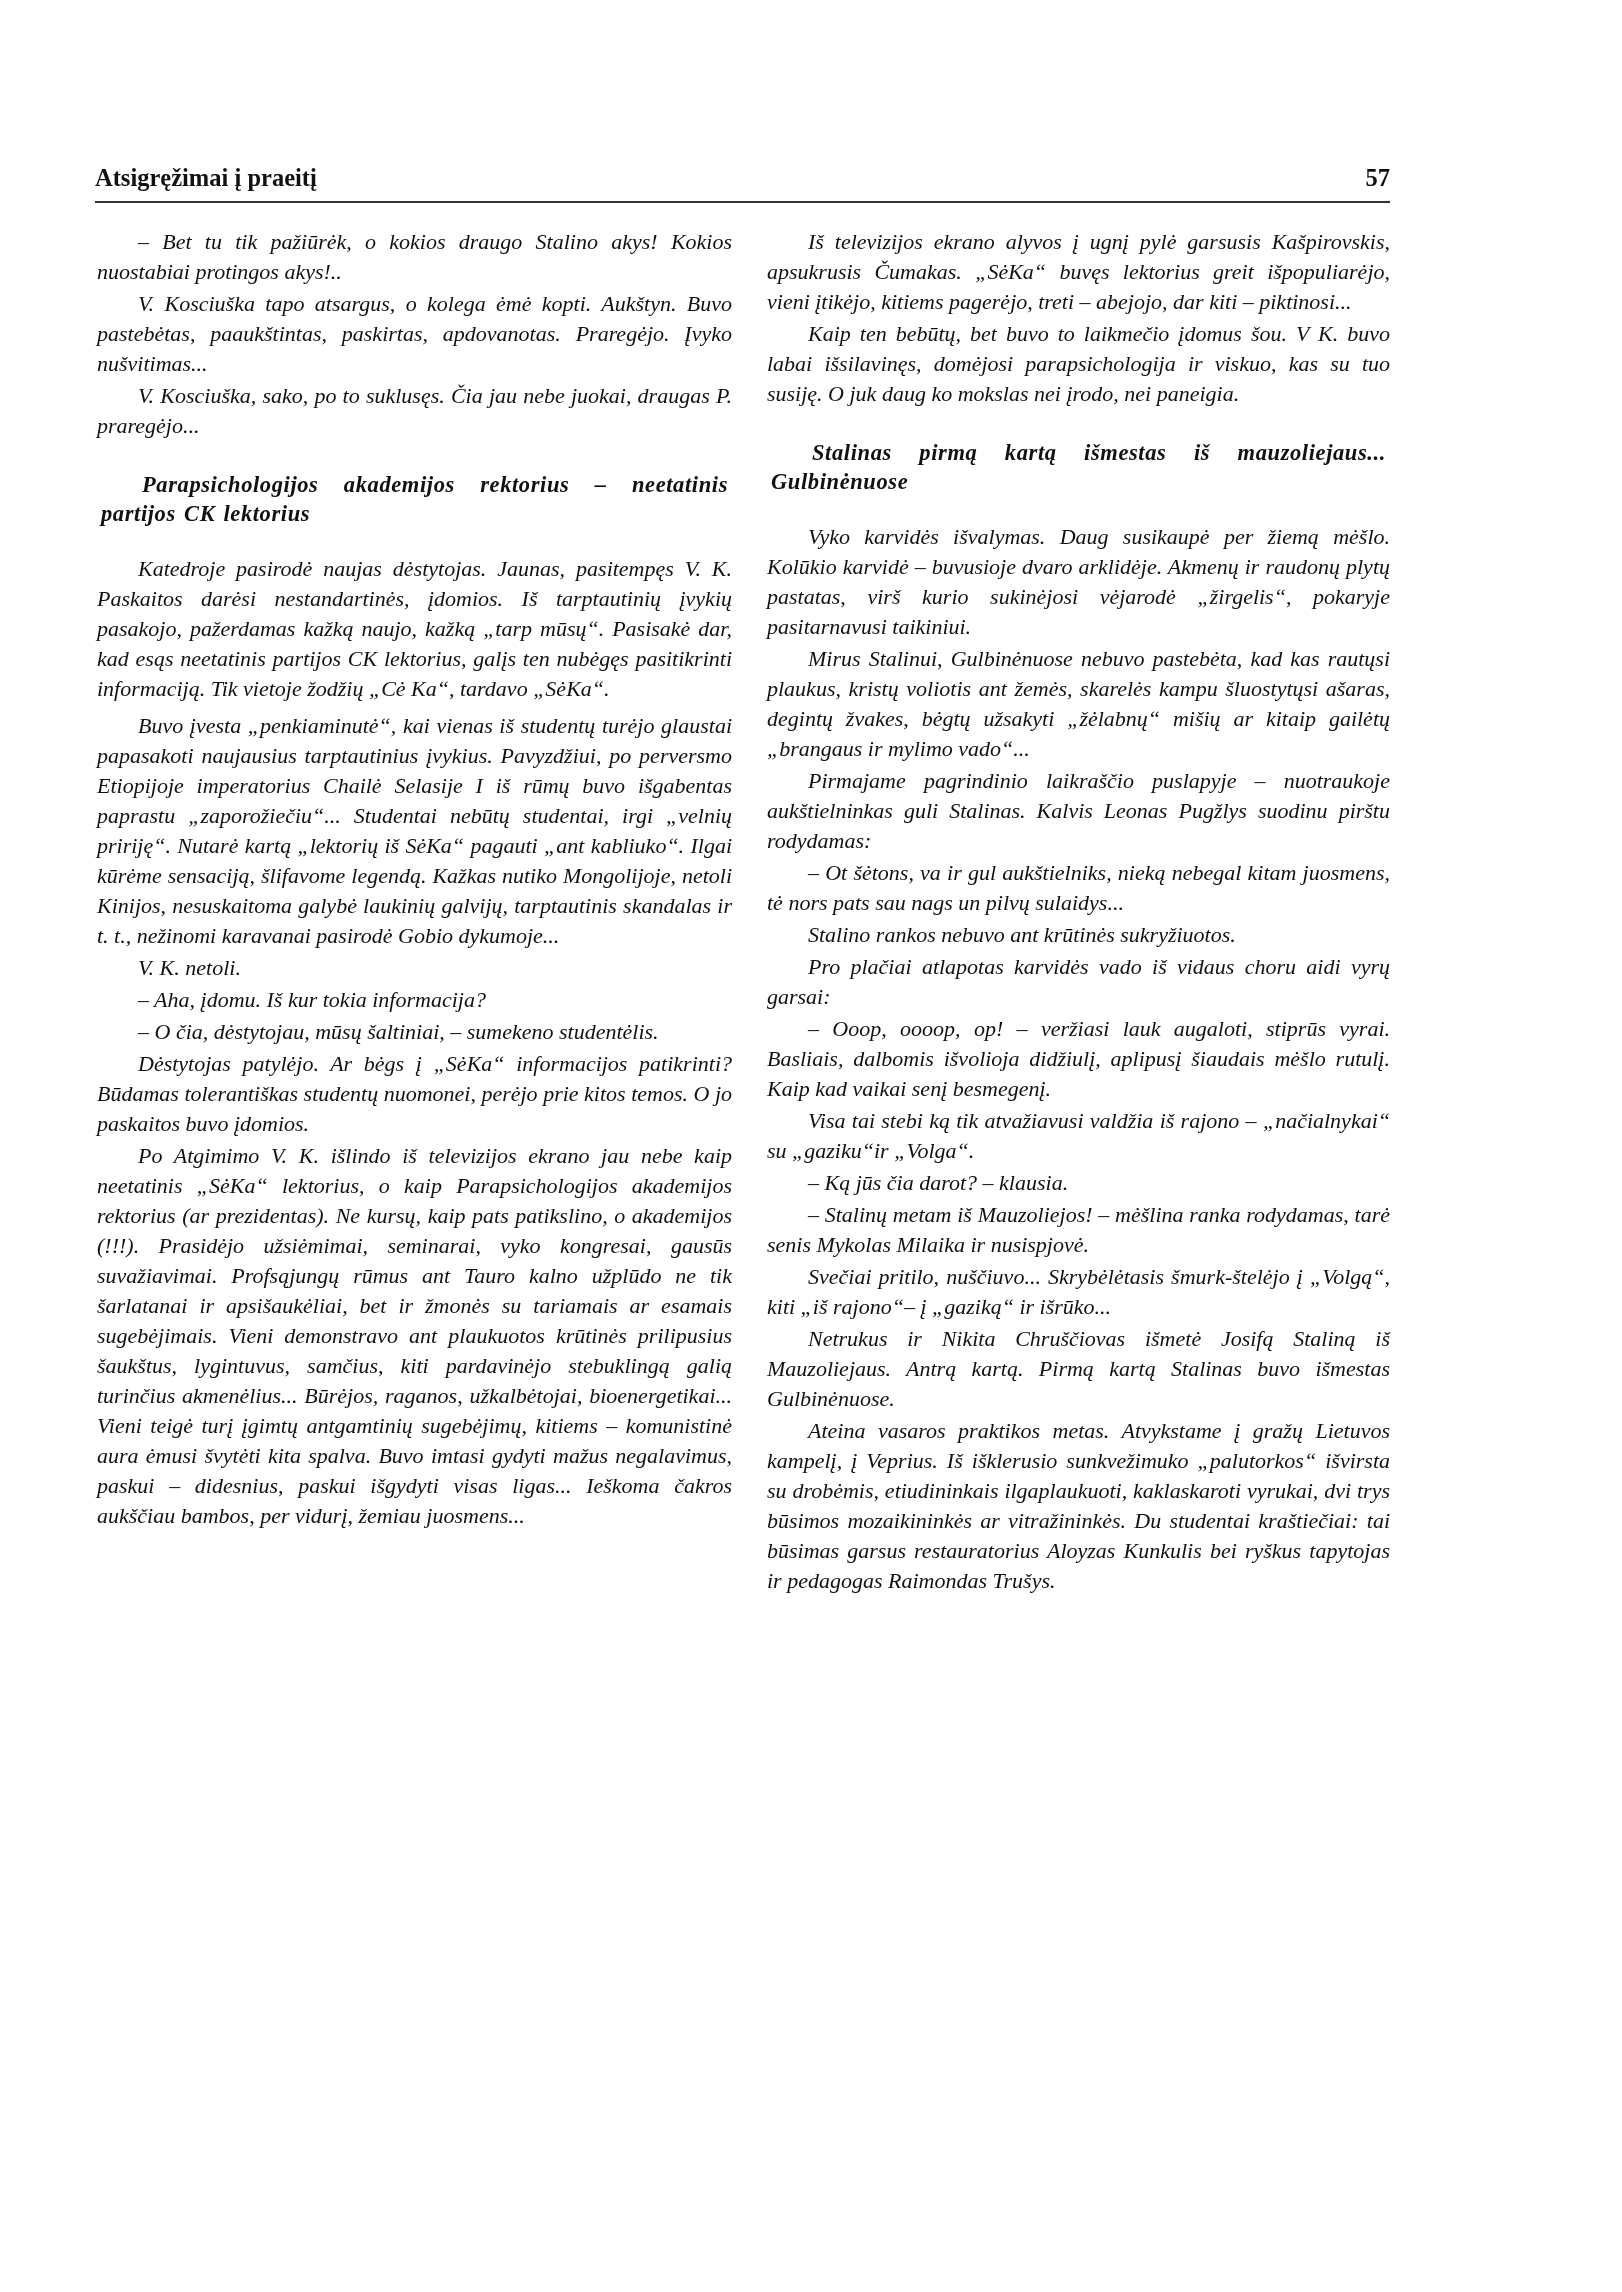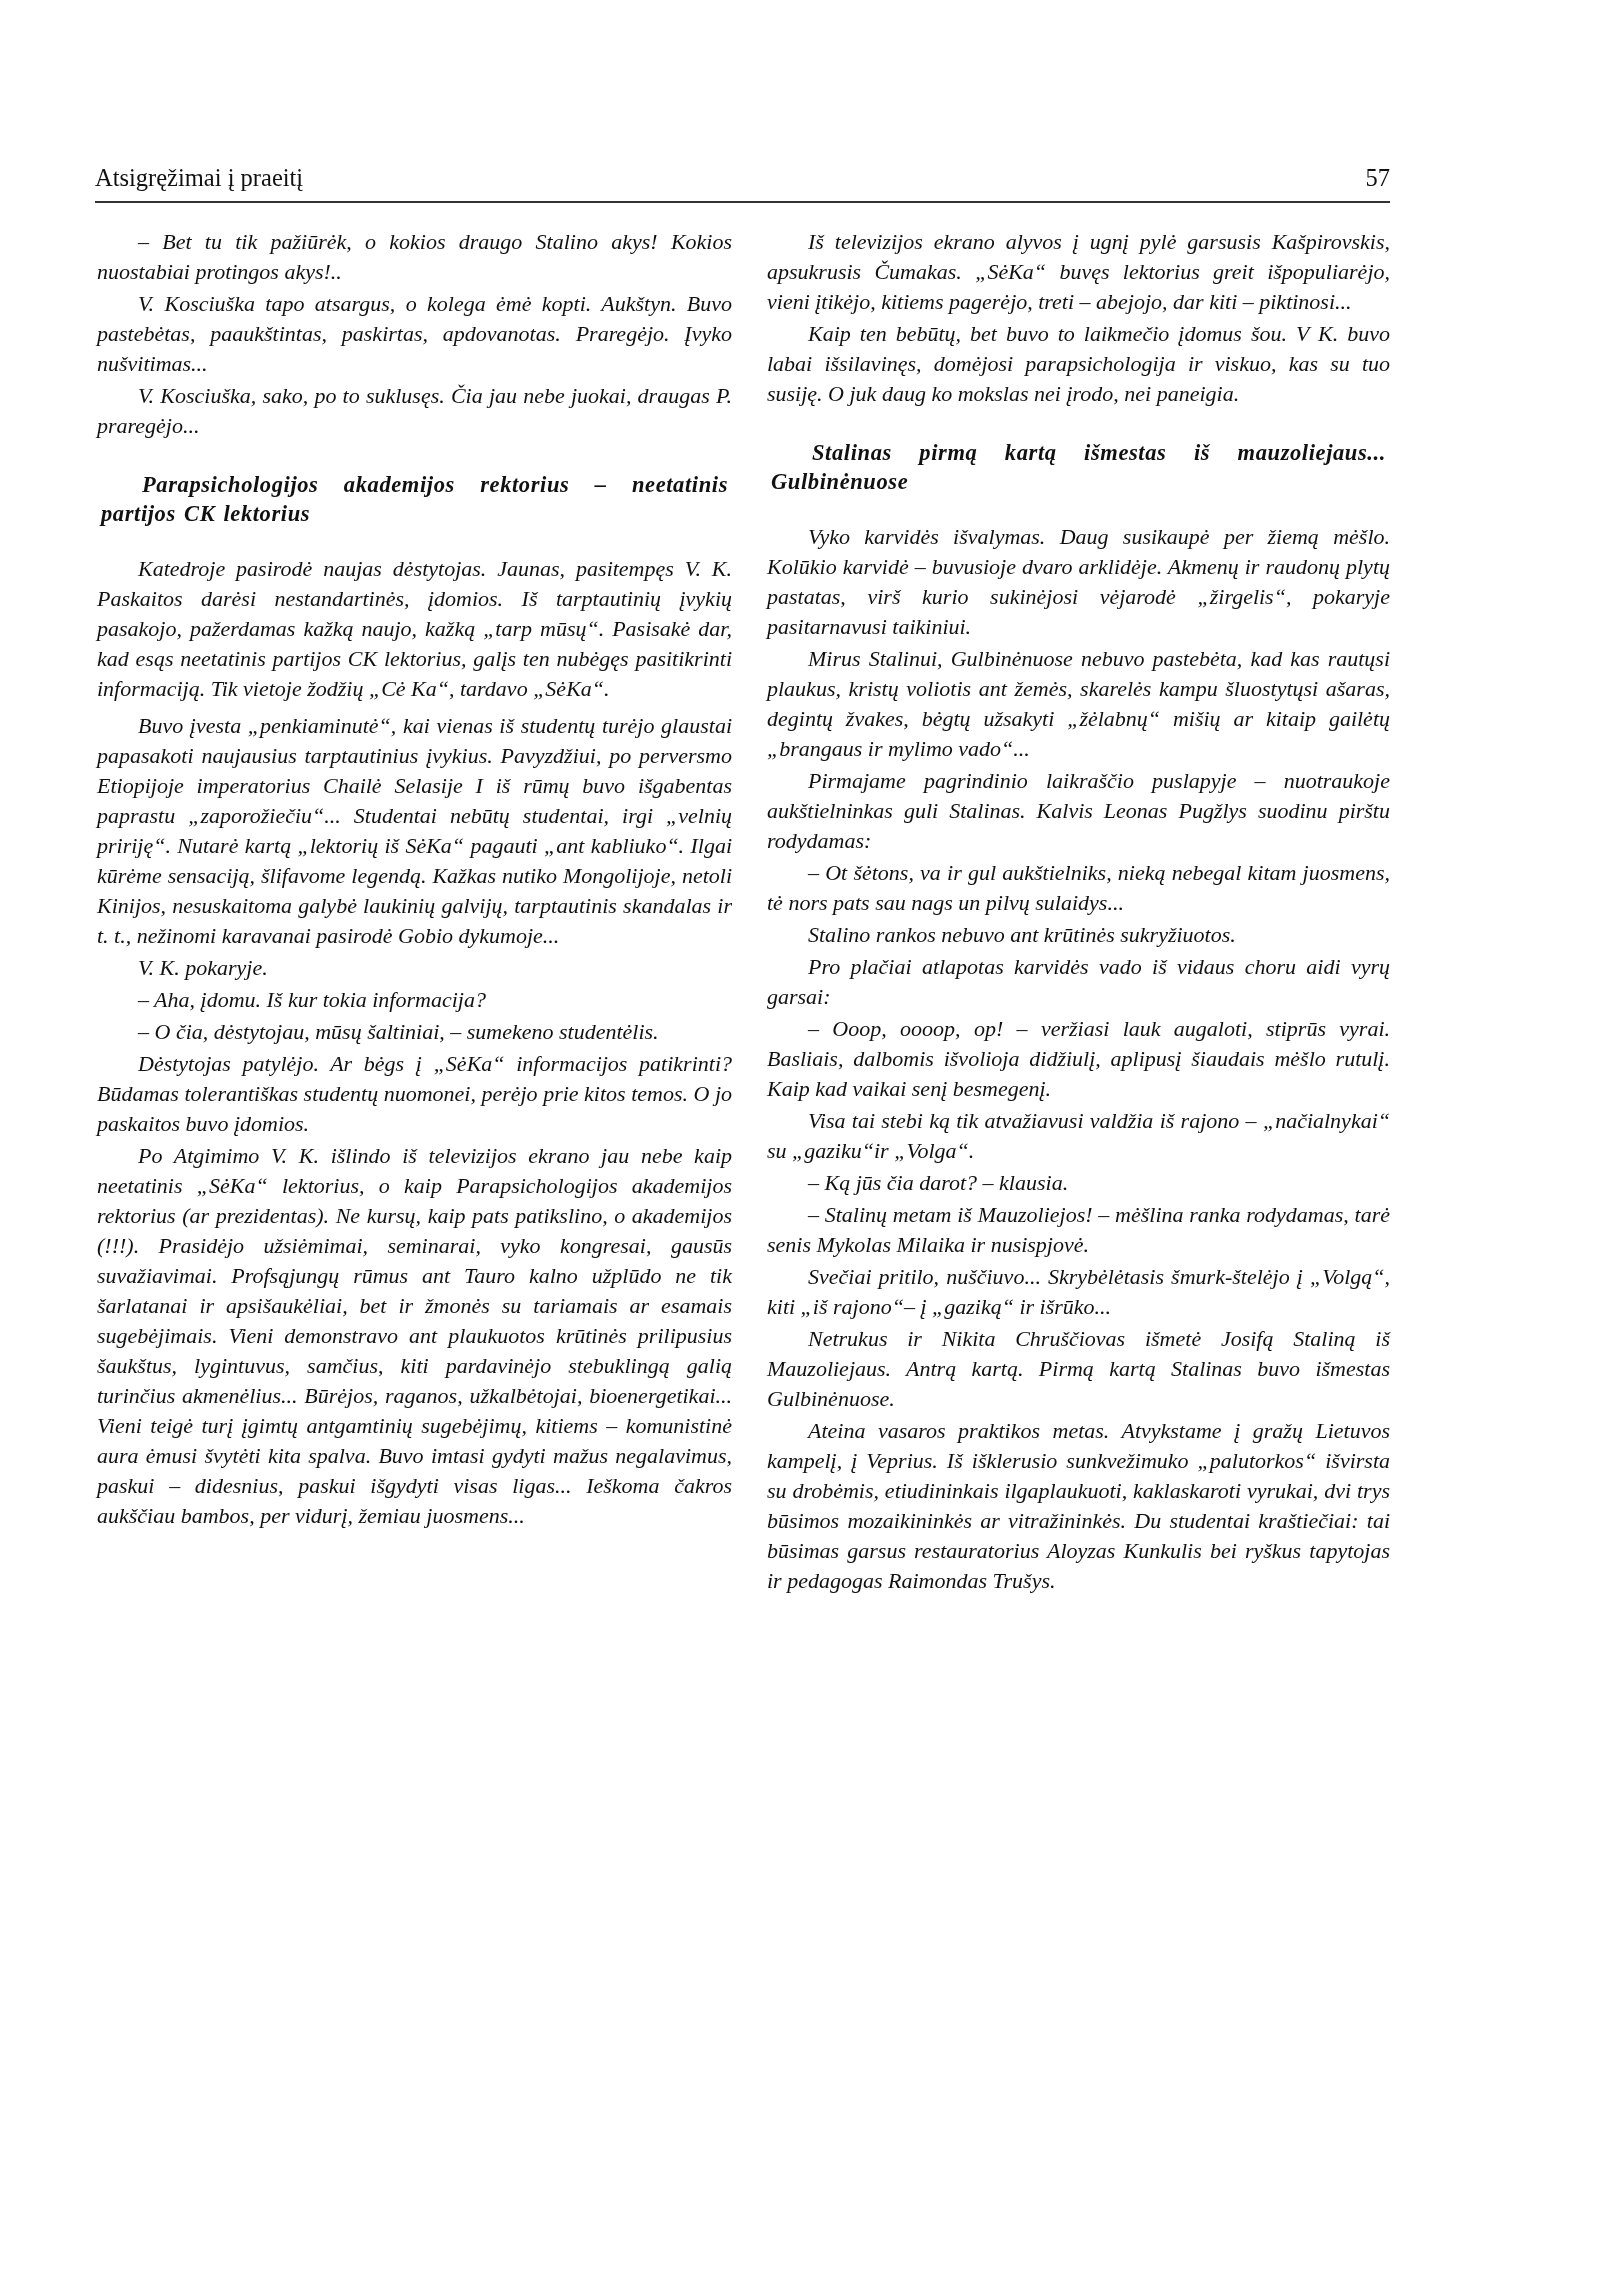--- a/index.html
+++ b/index.html
@@ -9,21 +9,21 @@
     position: relative;
     font-family: "Liberation Serif", "DejaVu Serif", serif;
     color: #111;
   }
   .running-head {
     position: absolute;
     left: 95px;
     top: 153px;
     width: 1295px;
     height: 39px;
-    font-weight: normal;
+    font-weight: bold;
     font-size: 24.5px;
     display: flex;
     justify-content: space-between;
     align-items: flex-end;
   }
   .head-rule {
     position: absolute;
     left: 95px;
     top: 201px;
     width: 1295px;
@@ -71,21 +71,21 @@
 
 <div class="column col-left">
   <p>– Bet tu tik pažiūrėk, o kokios draugo Stalino akys! Kokios nuostabiai protingos akys!..</p>
   <p>V. Kosciuška tapo atsargus, o kolega ėmė kopti. Aukštyn. Buvo pastebėtas, paaukštintas, paskirtas, apdovanotas. Praregėjo. Įvyko nušvitimas...</p>
   <p>V. Kosciuška, sako, po to suklusęs. Čia jau nebe juokai, draugas P. praregėjo...</p>
 
   <h3 class="gap-before gap-after">Parapsichologijos akademijos rektorius – neetatinis partijos CK lektorius</h3>
 
   <p style="margin-bottom:7.8px">Katedroje pasirodė naujas dėstytojas. Jaunas, pasitempęs V. K. Paskaitos darėsi nestandartinės, įdomios. Iš tarptautinių įvykių pasakojo, pažerdamas kažką naujo, kažką „tarp mūsų“. Pasisakė dar, kad esąs neetatinis partijos CK lektorius, galįs ten nubėgęs pasitikrinti informaciją. Tik vietoje žodžių „Cė Ka“, tardavo „SėKa“.</p>
   <p>Buvo įvesta „penkiaminutė“, kai vienas iš studentų turėjo glaustai papasakoti naujausius tarptautinius įvykius. Pavyzdžiui, po perversmo Etiopijoje imperatorius Chailė Selasije I iš rūmų buvo išgabentas paprastu „zaporožiečiu“... Studentai nebūtų studentai, irgi „velnių pririję“. Nutarė kartą „lektorių iš SėKa“ pagauti „ant kabliuko“. Ilgai kūrėme sensaciją, šlifavome legendą. Kažkas nutiko Mongolijoje, netoli Kinijos, nesuskaitoma galybė laukinių galvijų, tarptautinis skandalas ir t. t., nežinomi karavanai pasirodė Gobio dykumoje...</p>
-  <p>V. K. pokaryje.</p>
+  <p>V. K. netoli.</p>
   <p>– Aha, įdomu. Iš kur tokia informacija?</p>
   <p>– O čia, dėstytojau, mūsų šaltiniai, – sumekeno studentėlis.</p>
   <p>Dėstytojas patylėjo. Ar bėgs į „SėKa“ informacijos patikrinti? Būdamas tolerantiškas studentų nuomonei, perėjo prie kitos temos. O jo paskaitos buvo įdomios.</p>
   <p>Po Atgimimo V. K. išlindo iš televizijos ekrano jau nebe kaip neetatinis „SėKa“ lektorius, o kaip Parapsichologijos akademijos rektorius (ar prezidentas). Ne kursų, kaip pats patikslino, o akademijos (!!!). Prasidėjo užsiėmimai, seminarai, vyko kongresai, gausūs suvažiavimai. Profsąjungų rūmus ant Tauro kalno užplūdo ne tik šarlatanai ir apsišaukėliai, bet ir žmonės su tariamais ar esamais sugebėjimais. Vieni demonstravo ant plaukuotos krūtinės prilipusius šaukštus, lygintuvus, samčius, kiti pardavinėjo stebuklingą galią turinčius akmenėlius... Būrėjos, raganos, užkalbėtojai, bioenergetikai... Vieni teigė turį įgimtų antgamtinių sugebėjimų, kitiems – komunistinė aura ėmusi švytėti kita spalva. Buvo imtasi gydyti mažus negalavimus, paskui – didesnius, paskui išgydyti visas ligas... Ieškoma čakros aukščiau bambos, per vidurį, žemiau juosmens...</p>
 </div>
 
 <div class="column col-right">
   <p>Iš televizijos ekrano alyvos į ugnį pylė garsusis Kašpirovskis, apsukrusis Čumakas. „SėKa“ buvęs lektorius greit išpopuliarėjo, vieni įtikėjo, kitiems pagerėjo, treti – abejojo, dar kiti – piktinosi...</p>
   <p>Kaip ten bebūtų, bet buvo to laikmečio įdomus šou. V K. buvo labai išsilavinęs, domėjosi parapsichologija ir viskuo, kas su tuo susiję. O juk daug ko mokslas nei įrodo, nei paneigia.</p>
 

